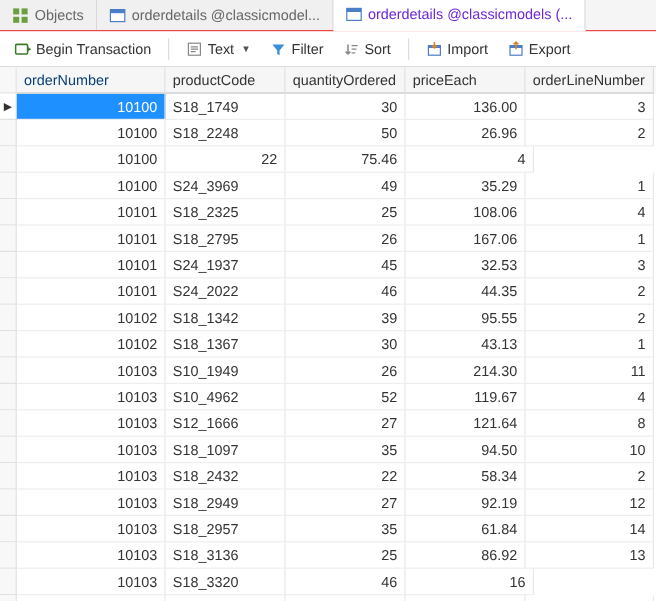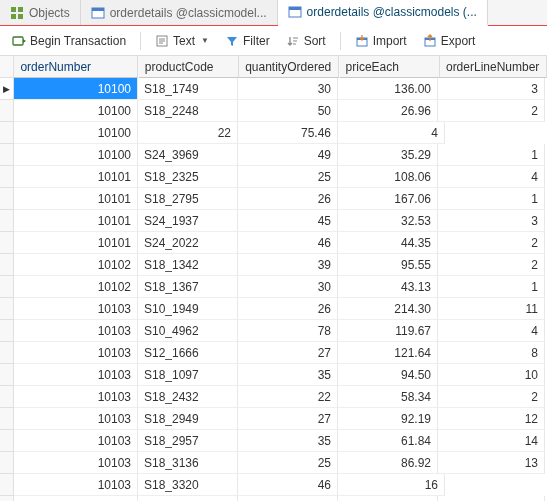--- a/index.html
+++ b/index.html
@@ -24,21 +24,21 @@
     align-items: center;
     padding: 0 10px;
     border-right: 1px solid #d8d8d8;
     gap: 5px;
     background: #f0f0f0;
     color: #666;
     white-space: nowrap;
   }
   .tab.active {
     background: #fff;
-    color: #0c4a6e;
+    color: #6d28d9;
     border-bottom: 2px solid #fff;
     margin-bottom: -1px;
   }
   .tab svg, .toolbar svg { flex-shrink: 0; }
   .toolbar {
     display: flex;
     align-items: center;
     height: 30px;
     padding: 0 6px;
     gap: 4px;
@@ -61,21 +61,20 @@
     width: 100%;
     overflow: auto;
   }
   .hdr-row, .row {
     display: flex;
     height: 22px;
     align-items: stretch;
   }
   .hdr-row {
     background: #f8f8f8;
-    justify-content: space-between;
   }
   .gutter {
     width: 14px;
     border-right: 1px solid #e0e0e0;
     border-bottom: 1px solid #e0e0e0;
     background: #f8f8f8;
     display:flex;align-items:center;justify-content:center;
     font-size:9px;color:#333;
   }
   .cell {
@@ -293,21 +292,21 @@
         <div class="cell c0 num">10103</div>
         <div class="cell c1">S10_1949</div>
         <div class="cell c2 num">26</div>
         <div class="cell c3 num">214.30</div>
         <div class="cell c4 num">11</div>
       </div>
       <div class="row">
         <div class="gutter"></div>
         <div class="cell c0 num">10103</div>
         <div class="cell c1">S10_4962</div>
-        <div class="cell c2 num">78</div>
+        <div class="cell c2 num">52</div>
         <div class="cell c3 num">119.67</div>
         <div class="cell c4 num">4</div>
       </div>
       <div class="row">
         <div class="gutter"></div>
         <div class="cell c0 num">10103</div>
         <div class="cell c1">S12_1666</div>
         <div class="cell c2 num">27</div>
         <div class="cell c3 num">121.64</div>
         <div class="cell c4 num">8</div>

